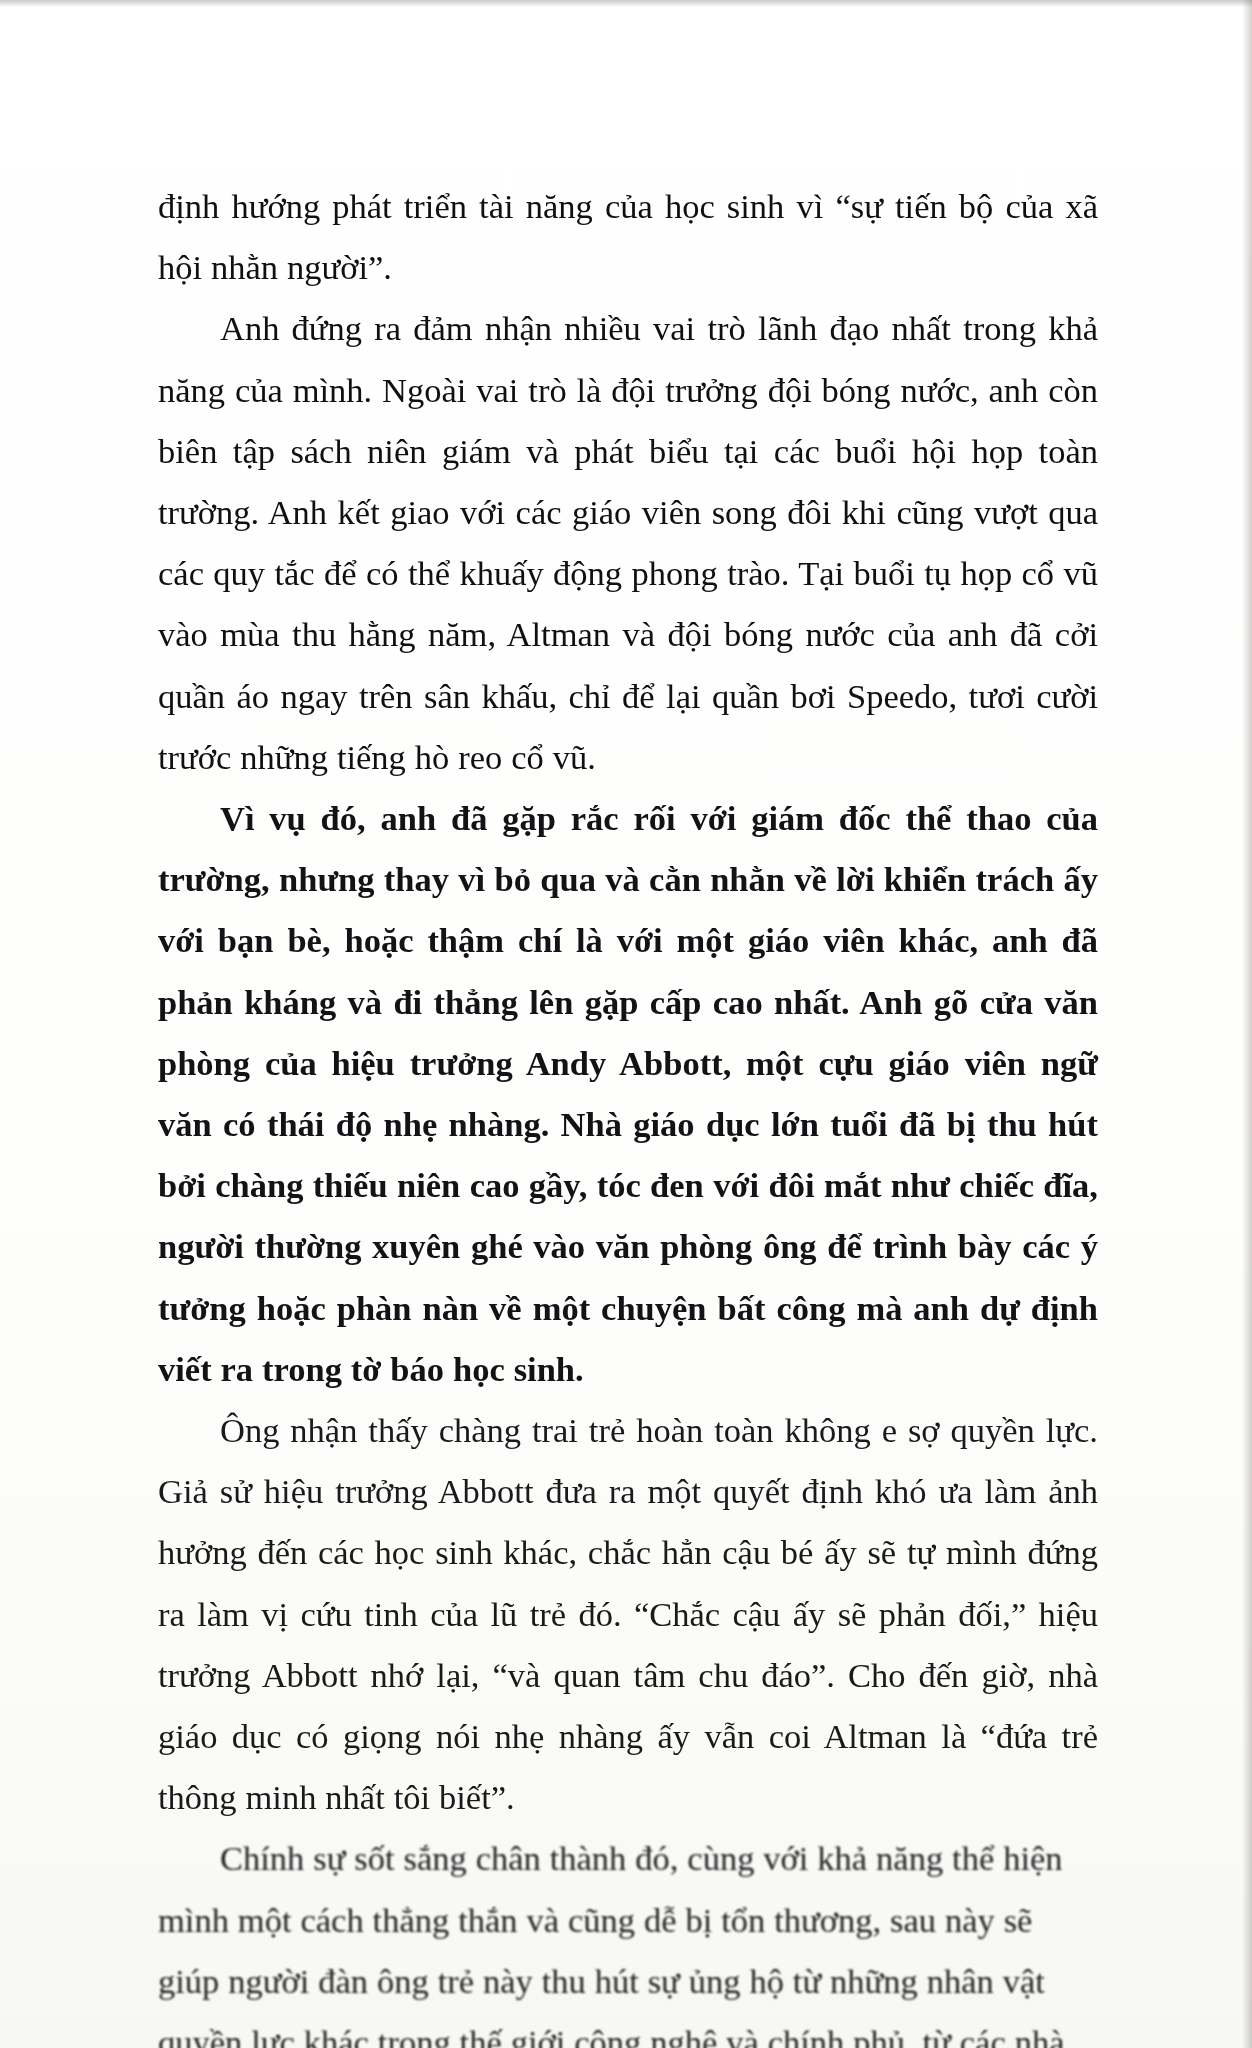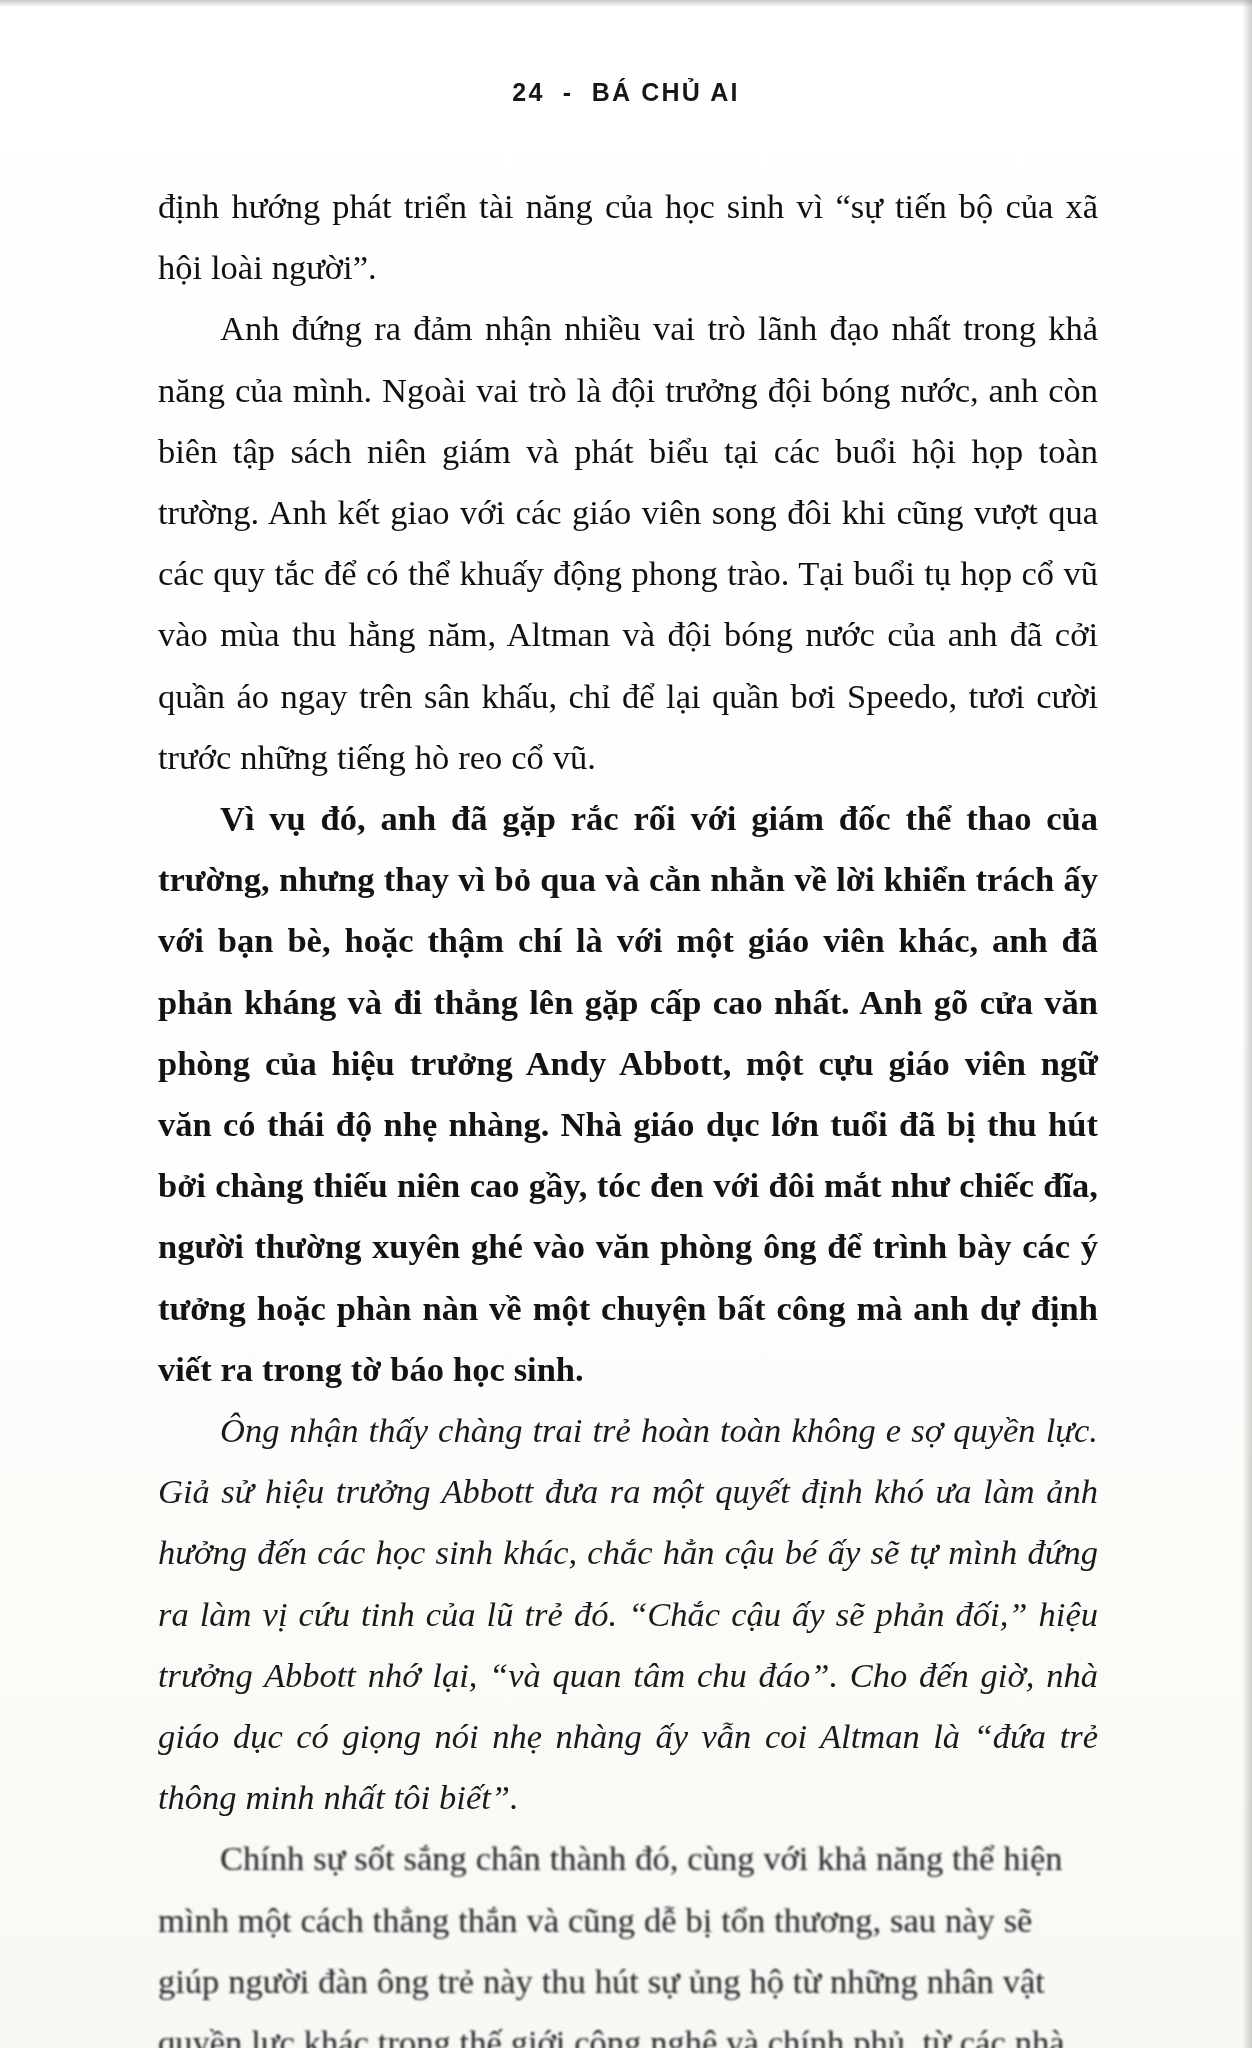--- a/index.html
+++ b/index.html
@@ -85,39 +85,38 @@
   p.para.indent {
     text-indent: 62px;
   }
   p.para.last-flush {
     text-align: left;
   }
 
   
   .f0 { filter: none; opacity: 1; }
   .f1 { filter: blur(0.18px); opacity: 0.985; font-weight: bold; }
-  .f3 { filter: blur(0.55px); opacity: 0.955; font-style: italic; }
+  .f3 { filter: blur(0.55px); opacity: 0.955; }
   .f5 { filter: blur(1.05px); opacity: 0.925; }
 </style>
 </head>
 <body>
 
 <div class="page">
 
   <div class="paper-tone"></div>
   <div class="edge-top"></div>
   <div class="edge-right"></div>
 
   <div class="content">
 
-    <div class="running-head">24  -  BÁ CHỦ AI</div>
 
     <div class="body-col">
 
-      <p class="para f0">định hướng phát triển tài năng của học sinh vì “sự tiến bộ của xã hội loài người”.</p>
+      <p class="para f0">định hướng phát triển tài năng của học sinh vì “sự tiến bộ của xã hội nhằn người”.</p>
 
       <p class="para indent f0">Anh đứng ra đảm nhận nhiều vai trò lãnh đạo nhất trong khả năng của mình. Ngoài vai trò là đội trưởng đội bóng nước, anh còn biên tập sách niên giám và phát biểu tại các buổi hội họp toàn trường. Anh kết giao với các giáo viên song đôi khi cũng vượt qua các quy tắc để có thể khuấy động phong trào. Tại buổi tụ họp cổ vũ vào mùa thu hằng năm, Altman và đội bóng nước của anh đã cởi quần áo ngay trên sân khấu, chỉ để lại quần bơi Speedo, tươi cười trước những tiếng hò reo cổ vũ.</p>
 
       <p class="para indent f1">Vì vụ đó, anh đã gặp rắc rối với giám đốc thể thao của trường, nhưng thay vì bỏ qua và cằn nhằn về lời khiển trách ấy với bạn bè, hoặc thậm chí là với một giáo viên khác, anh đã phản kháng và đi thẳng lên gặp cấp cao nhất. Anh gõ cửa văn phòng của hiệu trưởng Andy Abbott, một cựu giáo viên ngữ văn có thái độ nhẹ nhàng. Nhà giáo dục lớn tuổi đã bị thu hút bởi chàng thiếu niên cao gầy, tóc đen với đôi mắt như chiếc đĩa, người thường xuyên ghé vào văn phòng ông để trình bày các ý tưởng hoặc phàn nàn về một chuyện bất công mà anh dự định viết ra trong tờ báo học sinh.</p>
 
       <p class="para indent f3">Ông nhận thấy chàng trai trẻ hoàn toàn không e sợ quyền lực. Giả sử hiệu trưởng Abbott đưa ra một quyết định khó ưa làm ảnh hưởng đến các học sinh khác, chắc hẳn cậu bé ấy sẽ tự mình đứng ra làm vị cứu tinh của lũ trẻ đó. “Chắc cậu ấy sẽ phản đối,” hiệu trưởng Abbott nhớ lại, “và quan tâm chu đáo”. Cho đến giờ, nhà giáo dục có giọng nói nhẹ nhàng ấy vẫn coi Altman là “đứa trẻ thông minh nhất tôi biết”.</p>
 
       <p class="para indent f5 last-flush">Chính sự sốt sắng chân thành đó, cùng với khả năng thể hiện mình một cách thẳng thắn và cũng dễ bị tổn thương, sau này sẽ giúp người đàn ông trẻ này thu hút sự ủng hộ từ những nhân vật quyền lực khác trong thế giới công nghệ và chính phủ, từ các nhà</p>
 
     </div>

